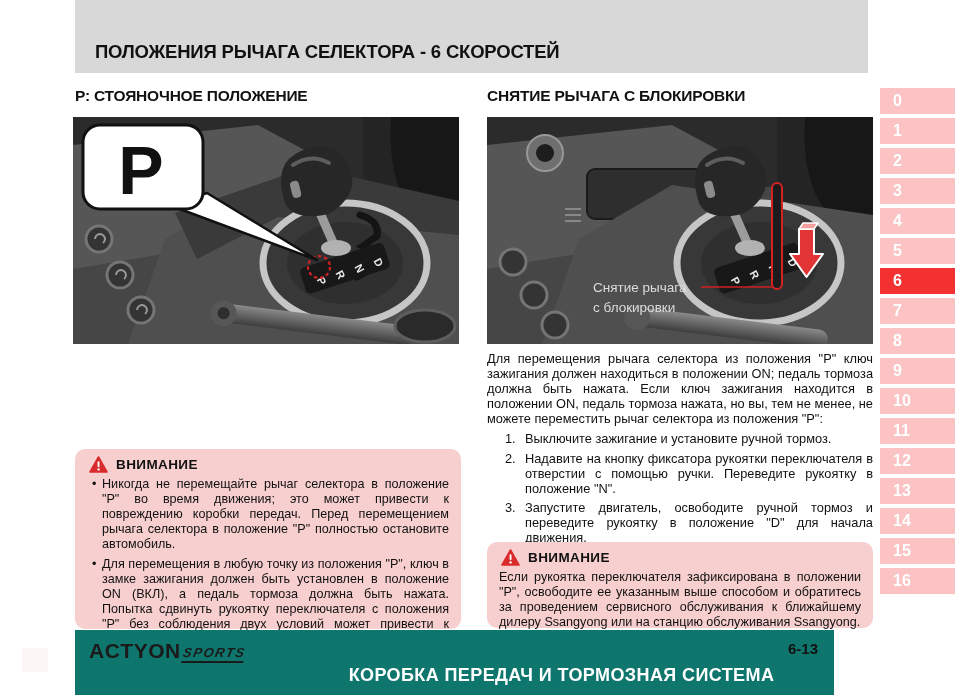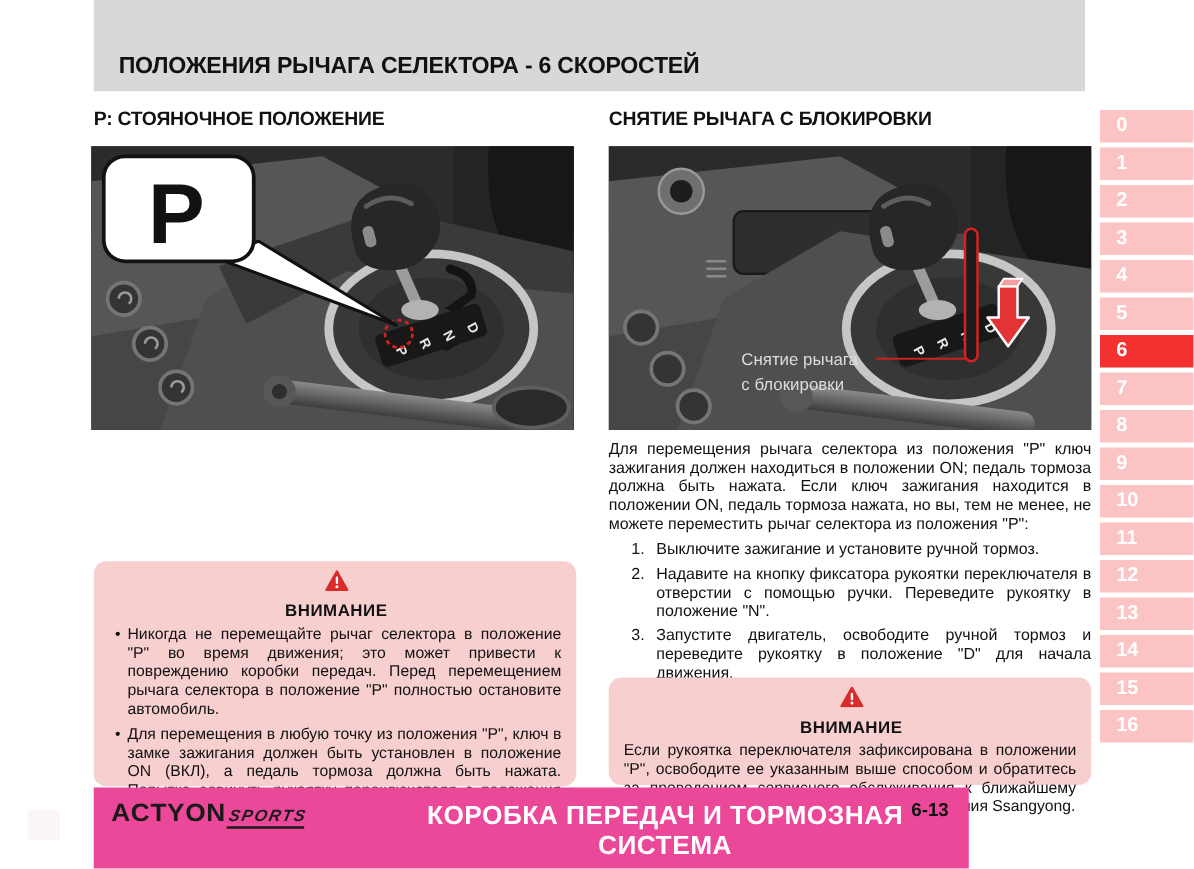--- a/index.html
+++ b/index.html
@@ -27,40 +27,40 @@
   .text-left p { margin-bottom:7px; }
   .text-right { position:absolute; left:487px; top:351px; width:386px; }
   .text-right .intro { margin-bottom:5px; }
   .step { padding-left:20px; text-indent:-20px; margin-top:4px;margin-left:18px; }
   .step .num { display:inline-block; width:20px; text-indent:0; }
 
   
   .warnbox { position:absolute; width:386px; background:#f8cfcf; border-radius:10px; padding:7px 12px 6px 12px; }
   .warnbox.left { left:75px; top:449px; height:180px; }
   .warnbox.right { left:487px; top:542px; height:86px; }
-  .warn-head { display:flex; align-items:center; gap:8px; margin-bottom:4px; padding-left:2px;flex-direction:column; }
+  .warn-head { display:flex; align-items:center; gap:8px; margin-bottom:4px; padding-left:2px; }
   .warn-title { font-size:13.5px; font-weight:bold; letter-spacing:0.4px; }
   .warn-item { font-size:12.6px; line-height:15px; text-align:justify; padding-left:15px; text-indent:-10px; margin-bottom:5px; }
   .warn-item::before { content:"•"; display:inline-block; width:10px; text-indent:0; }
   .warn-text { font-size:12.6px; line-height:15px; text-align:justify; }
 
   
   .chapter-tabs { position:absolute; left:880px; top:0; width:75px; height:695px; }
   .chapter-tabs .tab { position:absolute; left:0; width:75px; height:26px; background:#fbc3c3;
       color:#fff; font-size:16px; font-weight:bold; line-height:26px; padding-left:13px; cursor:pointer; }
   .chapter-tabs .tab.active { background:#f43131; }
 
   
-  .footer-bar { position:absolute; left:75px; top:630px; width:700px; height:65px; background:#ec4899;
+  .footer-bar { position:absolute; left:75px; top:630px; width:759px; height:65px; background:#0f766e;
       display:flex; align-items:flex-start; padding:9px 16px 0 14px; }
   .logo { display:flex; align-items:flex-end; min-width:250px; }
   .logo-main { font-size:21px; font-weight:bold; letter-spacing:0.5px; color:#1a1a1a; transform:scaleY(0.95); }
   .logo-sub { font-size:13px; font-weight:bold; font-style:italic; letter-spacing:1.5px; color:#1a1a1a;
       border-bottom:2.5px solid #1a1a1a; margin-left:2px; padding-bottom:1px; transform:skewX(-12deg); }
-  .footer-title { flex:1; text-align:center; color:#fff; font-size:21px; font-weight:bold; letter-spacing:0.4px; padding-top:2px; }
+  .footer-title { flex:1; text-align:center; color:#fff; font-size:18px; font-weight:bold; letter-spacing:0.4px; padding-top:2px;margin-top:24px; }
   .page-num { font-size:15px; font-weight:bold; color:#111; padding-top:1px; margin-left:4px; }
 
   .scan-artifact { position:absolute; left:22px; top:648px; width:26px; height:24px; background:#fcf6f6; }
 </style>
 </head>
 <body>
 
 <div class="page">
 
   <div class="header-bar">

